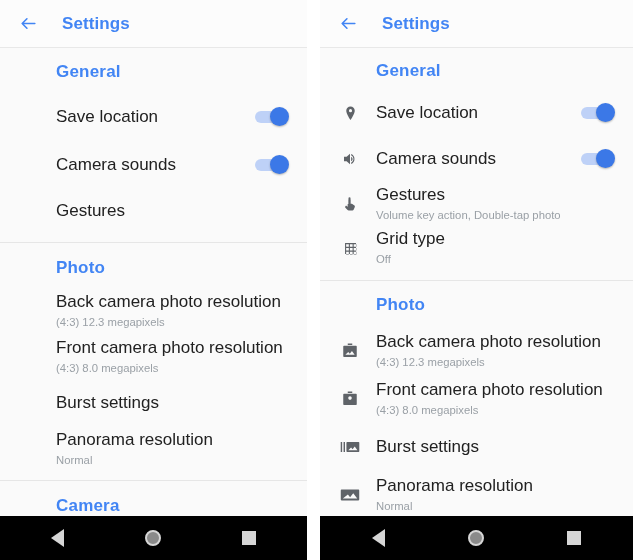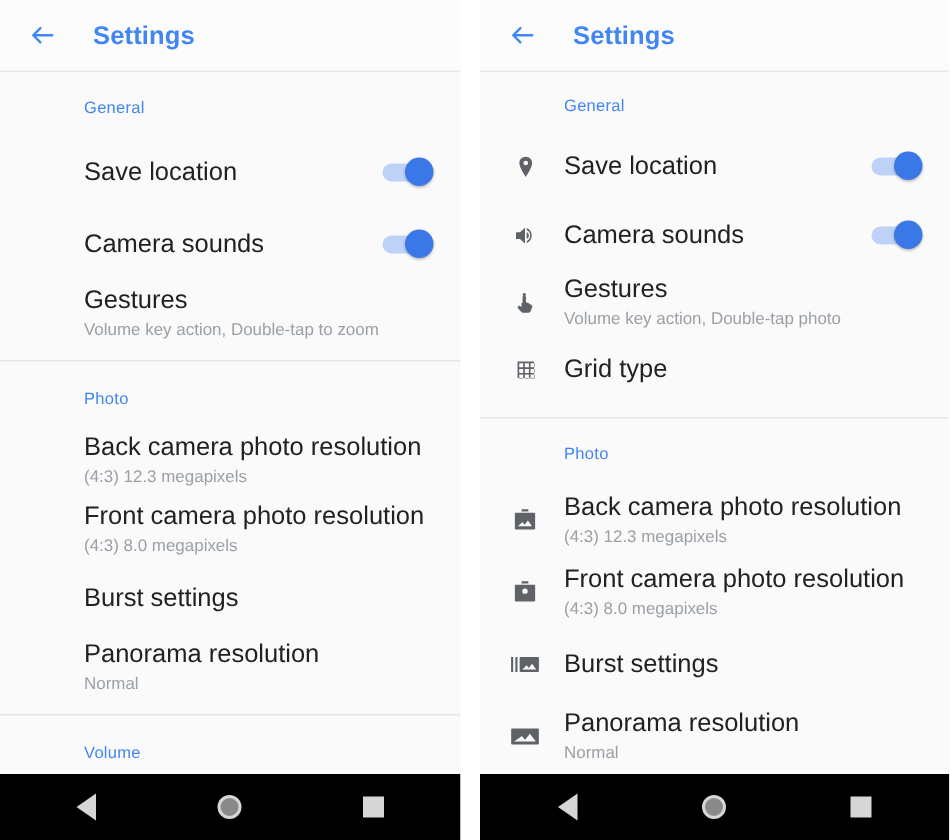--- a/index.html
+++ b/index.html
@@ -55,22 +55,22 @@
 
   
   .content {
     flex: 1;
     background: #fafafa;
     overflow: hidden;
     position: relative;
   }
 
   .section-header {
-    font-size: 11px;
-    font-weight: 400;
+    font-size: 17px;
+    font-weight: 700;
     color: #4285f4;
     letter-spacing: 0.2px;
   }
   .divider {
     height: 1px;
     background: #e6e6e6;
     width: 100%;
   }
 
   
@@ -212,21 +212,20 @@
         </div>
         <div class="switch">
           <div class="track"></div>
           <div class="thumb"></div>
         </div>
       </div>
 
       <div class="row" style="height:44px;">
         <div class="row-text">
           <div class="row-title">Gestures</div>
-          <div class="row-sub">Volume key action, Double-tap to zoom</div>
         </div>
       </div>
 
       <div class="divider" style="margin-top:9px;"></div>
 
       <div class="sec-photo">
         <span class="section-header">Photo</span>
       </div>
 
       <div class="row" style="height:46px;margin-top:10px;">
@@ -252,21 +251,21 @@
       <div class="row" style="height:46px;">
         <div class="row-text">
           <div class="row-title">Panorama resolution</div>
           <div class="row-sub">Normal</div>
         </div>
       </div>
 
       <div class="divider" style="margin-top:8px;"></div>
 
       <div class="sec-video">
-        <span class="section-header">Volume</span>
+        <span class="section-header">Camera</span>
       </div>
     </div>
 
     <div class="navbar">
       <div class="nav-btn">
         <span class="nav-back"></span>
       </div>
       <div class="nav-btn">
         <span class="nav-home"></span>
       </div>
@@ -345,20 +344,21 @@
 
       <div class="row" style="height:44px;">
         <div class="row-icon">
           <svg width="17" height="17" viewBox="0 0 24 24">
             <path d="M3 3h18v18H3V3zm1.8 1.8v4.4h4.4V4.8H4.8zm6.2 0v4.4h4.4V4.8H11zm6.2 0v4.4h4.4V4.8h-4.4zM4.8 11v4.4h4.4V11H4.8zm6.2 0v4.4h4.4V11H11zm6.2 0v4.4h4.4V11h-4.4zM4.8 17.2v4.4h4.4v-4.4H4.8zm6.2 0v4.4h4.4v-4.4H11zm6.2 0v4.4h4.4v-4.4h-4.4z" transform="scale(0.86) translate(2,2)"></path>
           </svg>
         </div>
         <div class="row-gap"></div>
         <div class="row-text">
           <div class="row-title">Grid type</div>
+          <div class="row-sub">Off</div>
         </div>
       </div>
 
       <div class="divider" style="margin-top:10px;"></div>
 
       <div class="sec-photo">
         <span class="section-header">Photo</span>
       </div>
 
       <div class="row" style="height:48px;margin-top:12px;">

